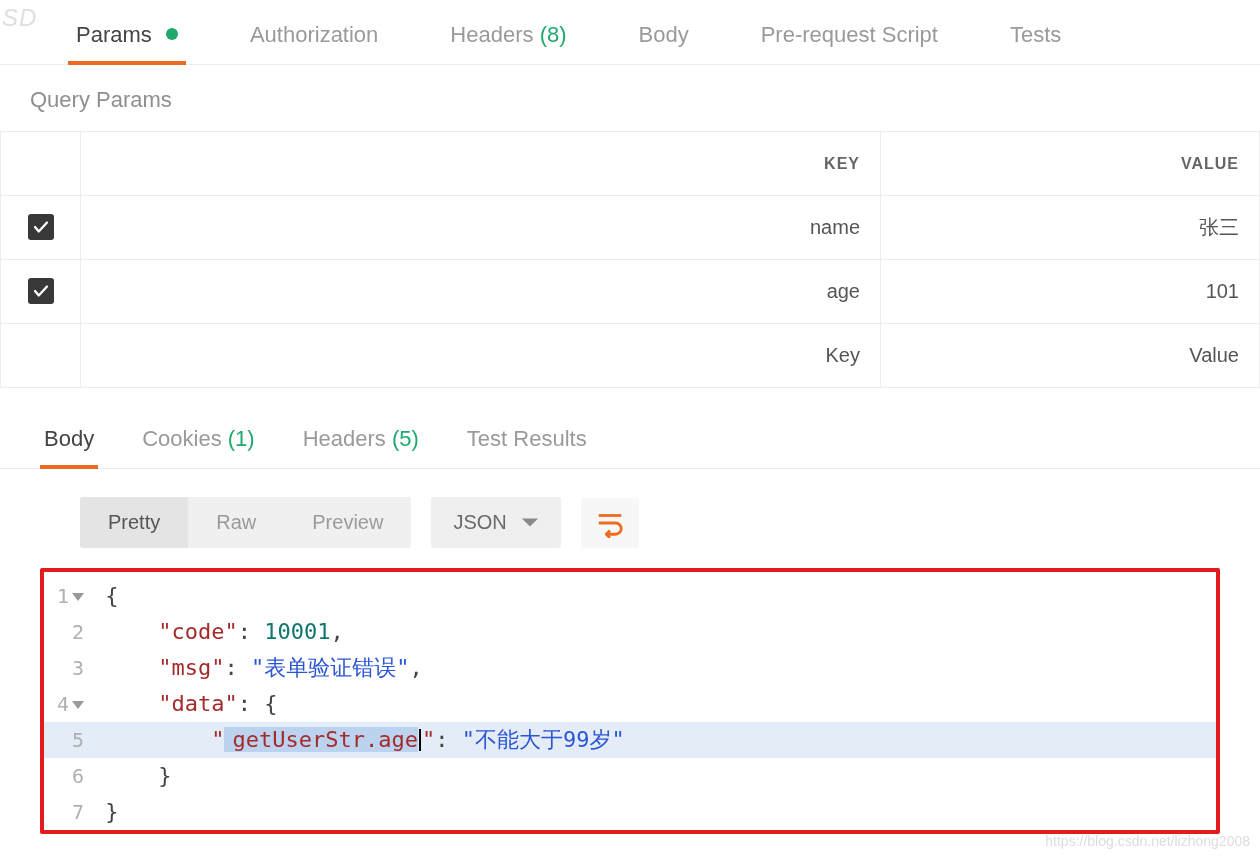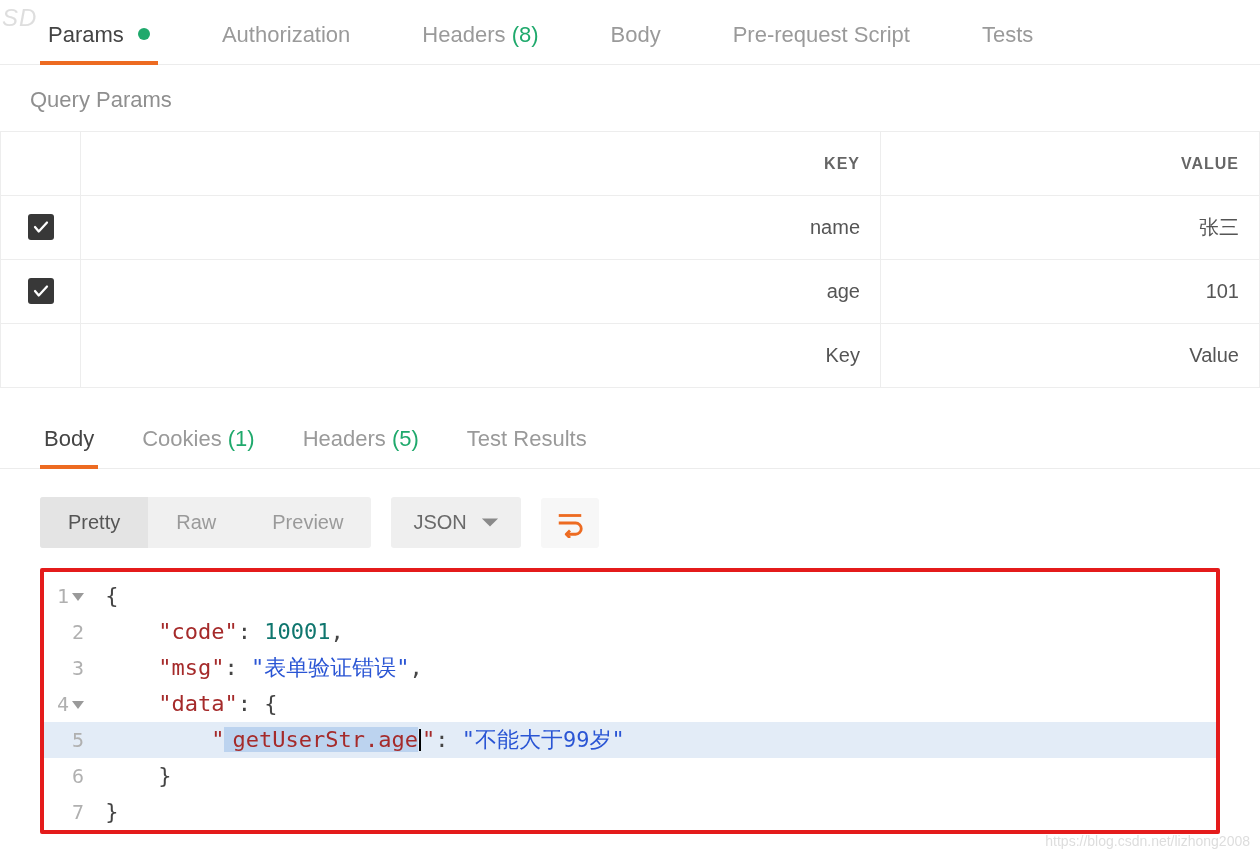--- a/index.html
+++ b/index.html
@@ -40,20 +40,21 @@
   .tab {
     padding: 12px 8px 16px 8px;
     font-size: 22px;
     color: #9a9a9a;
     cursor: pointer;
     position: relative;
     white-space: nowrap;
   }
   .tab.active {
     color: #444;
+    margin-left: 28px;
   }
   .tab.active::after {
     content: "";
     position: absolute;
     left: 0; right: 0; bottom: -1px;
     height: 4px;
     background: #ed6b21;
   }
   .dot {
     display: inline-block;
@@ -131,20 +132,21 @@
     height: 4px;
     background: #ed6b21;
   }
   .rtab .badge { color: #1fa96c; }
   
   .view-controls {
     display: flex;
     align-items: center;
     gap: 20px;
     padding: 28px 40px 20px 40px;
+    margin-left: 40px;
   }
   .btn-group {
     display: flex;
     background: #f0f0f0;
     border-radius: 3px;
     overflow: hidden;
   }
   .btn {
     padding: 14px 28px;
     font-size: 20px;

